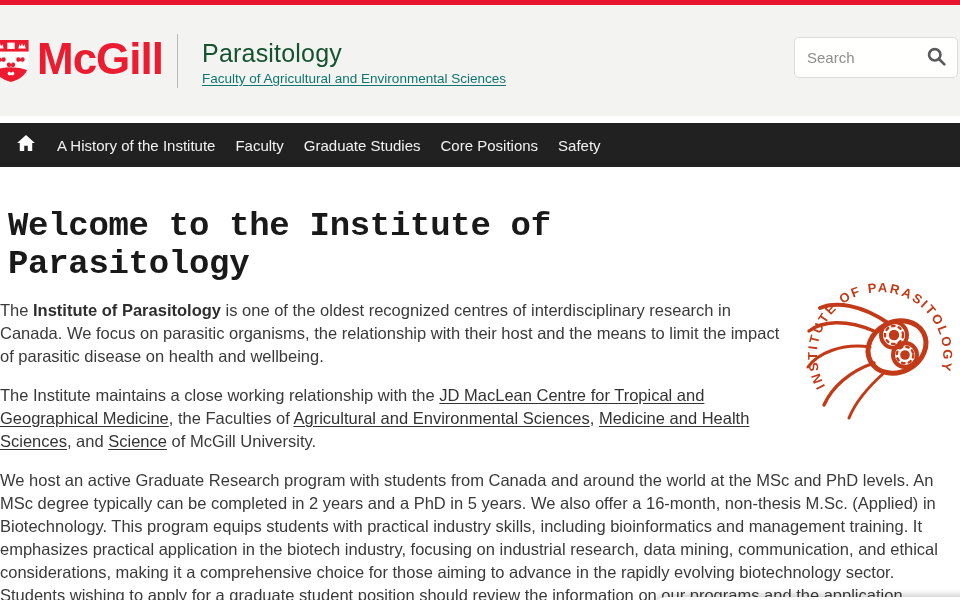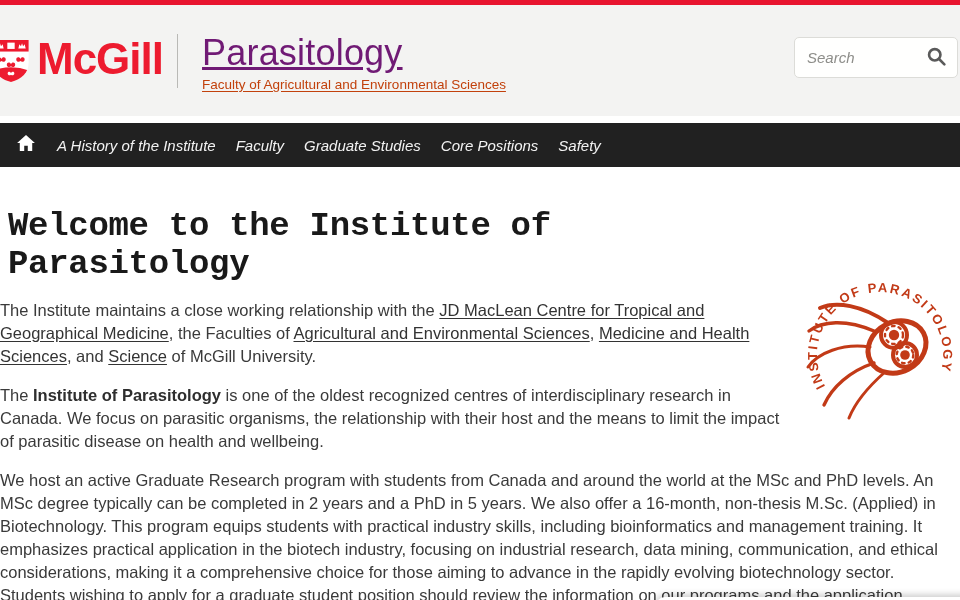--- a/index.html
+++ b/index.html
@@ -11,33 +11,33 @@
   .top-red-bar { height:5px; width:100%; background:#e8142f; }
 
   
   .site-header { position:relative; height:111px; background:#f3f3f2; display:flex; align-items:center; }
   .mcgill-logo { display:flex; align-items:center; margin-left:-7px; }
   .mcgill-shield { display:block; }
   .mcgill-wordmark { font-family:Liberation Sans, sans-serif; font-weight:700; font-size:44px;
                      color:#ed1b2f; letter-spacing:-1px; margin-left:8px; line-height:1; padding-bottom:4px; }
   .header-divider { width:1px; height:54px; background:#b9b9b6; margin-left:14px; }
   .site-title-block { margin-left:24px; padding-top:4px; }
-  .site-title { font-size:36px; font-weight:500; color:#701a75; letter-spacing:0.2px;text-decoration:underline; }
-  .site-subtitle { display:inline-block; margin-top:3px; font-size:13.5px; color:#c2410c;
+  .site-title { font-size:25px; font-weight:500; color:#14532d; letter-spacing:0.2px; }
+  .site-subtitle { display:inline-block; margin-top:3px; font-size:13.5px; color:#0f766e;
                    text-decoration:underline; text-underline-offset:2px; cursor:pointer; }
   .search-box { position:absolute; right:2px; top:32px; width:164px; height:41px; background:#fffffe;
                 border:1px solid #dcdcd8; border-radius:5px; display:flex; align-items:center; padding:0 10px 0 12px; }
   .search-input { border:none; outline:none; background:transparent; flex:1; font-size:15px; color:#444;
-                  font-family:"Liberation Sans", sans-serif; min-width:0;font-style:italic; }
+                  font-family:"Liberation Sans", sans-serif; min-width:0; }
   .search-input::placeholder { color:#8e8e8a; }
   .search-btn { border:none; background:transparent; cursor:pointer; display:flex; align-items:center; padding:0; }
 
   
   .header-gap { height:7px; background:#fff; }
-  .main-nav { height:44px; background:#212121; display:flex; align-items:center; padding-left:17px;font-style:italic; }
+  .main-nav { height:44px; background:#212121; display:flex; align-items:center; padding-left:17px; }
   .nav-home { display:flex; align-items:center; margin-right:12px; cursor:pointer; }
   .nav-link { color:#f2f2f2; font-size:15px; text-decoration:none; padding:0 10px; cursor:pointer; white-space:nowrap; }
 
   
   .content { position:relative; padding:0; }
   .logo-float { float:right; width:160px; height:160px; margin:68px 0 14px 20px; }
   h1.page-heading { font-family:Liberation Mono, monospace; font-size:34px; font-weight:700;
                     color:#191919; letter-spacing:-0.3px; margin:40px 0 16px 0;padding-left:8px; }
   .content p { font-size:16.5px; line-height:23px; color:#3a3a3a; margin:0 0 16px 0; }
   .content a { color:#333; text-decoration:underline; text-underline-offset:2px; cursor:pointer; }
@@ -140,23 +140,23 @@
           <path d="M 74,56 C 46,44 22,46 9,56" stroke-width="3.4"></path>
           <path d="M 70,72 C 42,68 18,78 8,92" stroke-width="3"></path>
           <path d="M 74,88 C 50,96 32,112 24,130" stroke-width="3.4"></path>
           <path d="M 85,97 C 68,112 55,128 49,143" stroke-width="3"></path>
         </g>
       </svg>
     </div>
 
     <h1 class="page-heading">Welcome to the Institute of Parasitology</h1>
 
+    <p><span>The </span><strong>Institute of Parasitology</strong><span> is one of the oldest recognized centres of interdisciplinary research in Canada. We focus on parasitic organisms, the relationship with their host and the means to limit the impact of parasitic disease on health and wellbeing.</span></p>
+
     <p><span>The Institute maintains a close working relationship with the </span><a>JD MacLean Centre for Tropical and Geographical Medicine</a><span>, the Faculties of </span><a>Agricultural and Environmental Sciences</a><span>, </span><a>Medicine and Health Sciences</a><span>, and </span><a>Science</a><span> of McGill University.</span></p>
-
-    <p><span>The </span><strong>Institute of Parasitology</strong><span> is one of the oldest recognized centres of interdisciplinary research in Canada. We focus on parasitic organisms, the relationship with their host and the means to limit the impact of parasitic disease on health and wellbeing.</span></p>
 
     <p><span>We host an active Graduate Research program with students from Canada and around the world at the MSc and PhD levels. An MSc degree typically can be completed in 2 years and a PhD in 5 years. We also offer a 16-month, non-thesis M.Sc. (Applied) in Biotechnology. This program equips students with practical industry skills, including bioinformatics and management training. It emphasizes practical application in the biotech industry, focusing on industrial research, data mining, communication, and ethical considerations, making it a comprehensive choice for those aiming to advance in the rapidly evolving biotechnology sector. Students wishing to apply for a graduate student position should review the information on our programs and the application procedures </span><a>here</a><span>.</span></p>
 
   </main>
 
   <div class="bottom-sheet-edge"></div>
 
 </div>
 
 </body></html>

